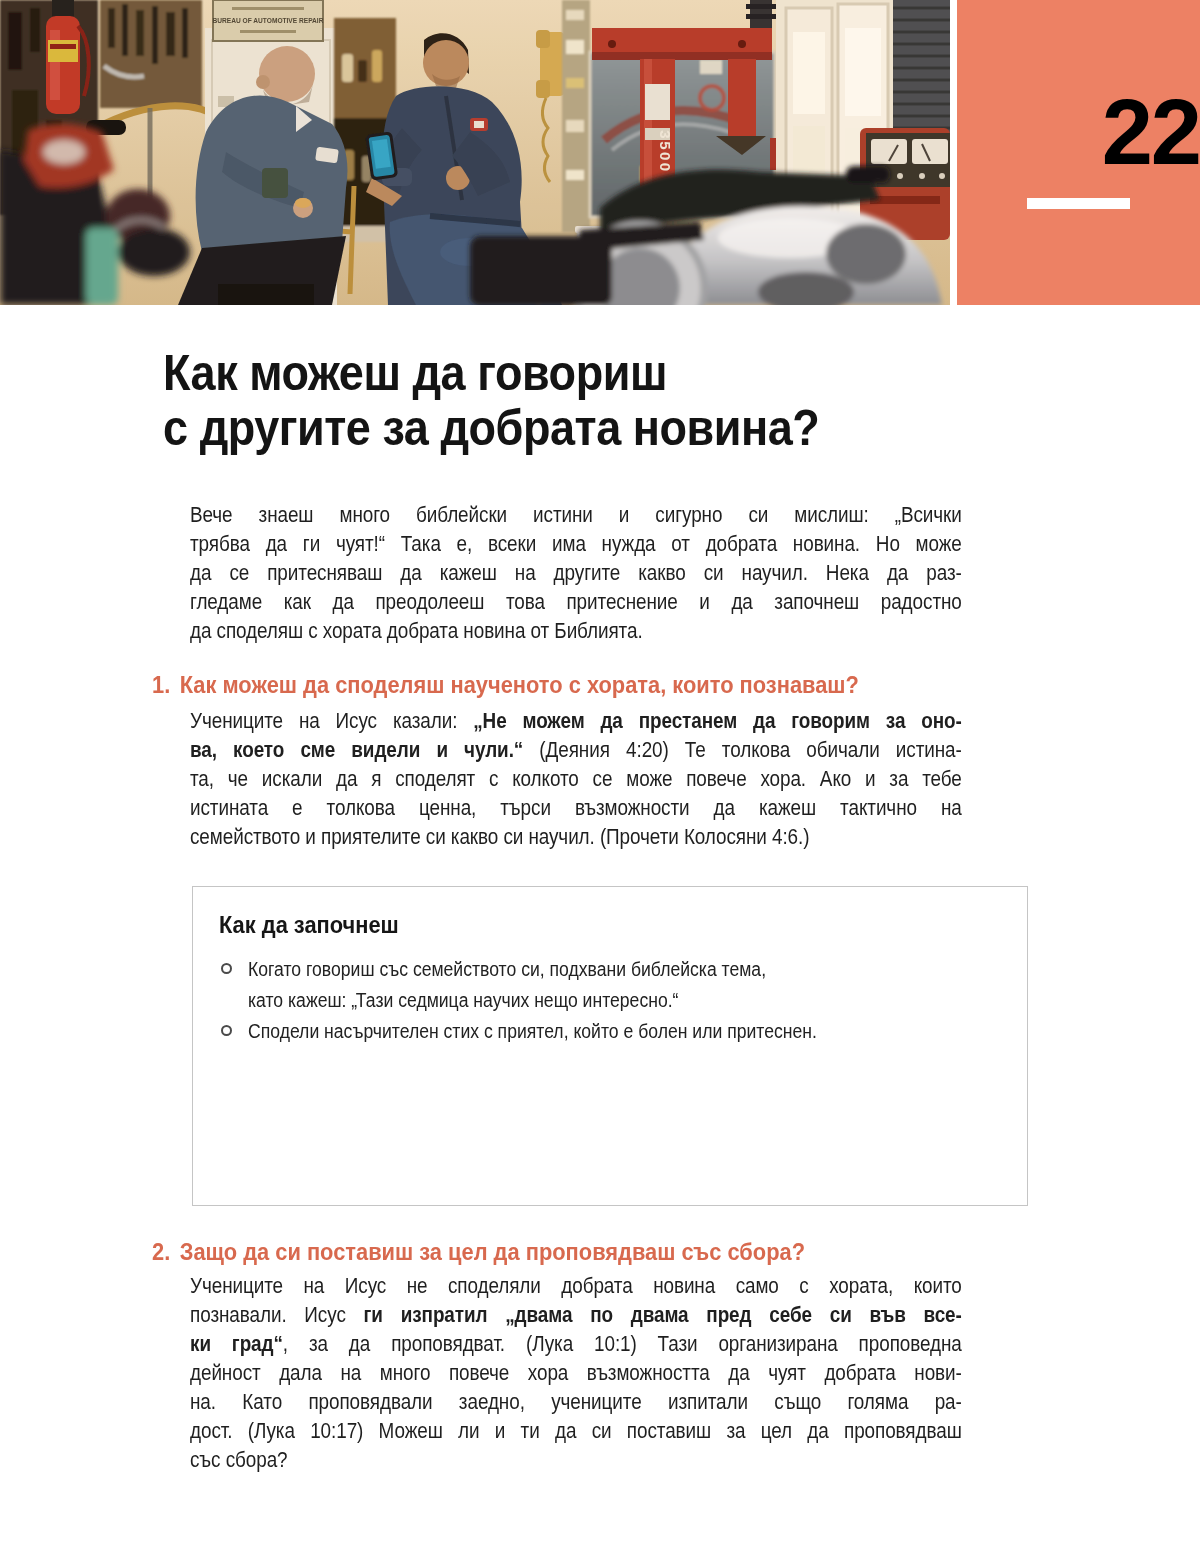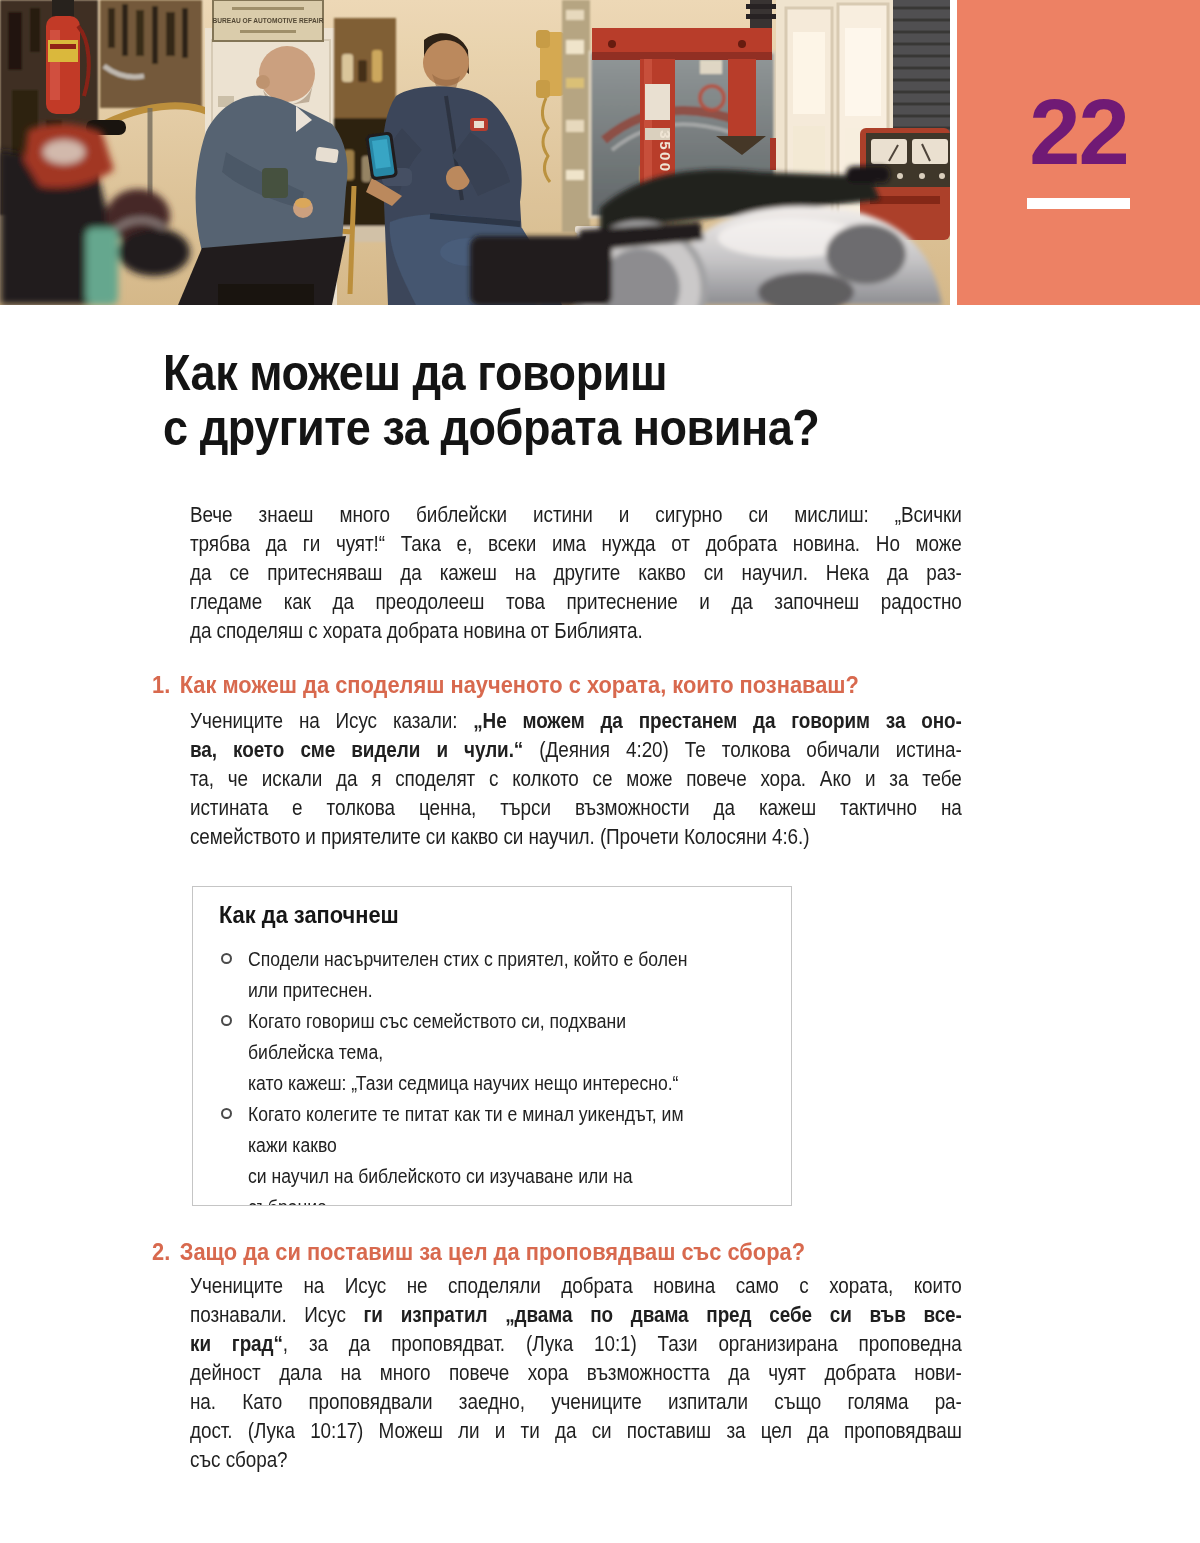--- a/index.html
+++ b/index.html
@@ -3,21 +3,21 @@
 <meta charset="utf-8">
 <style>
   html,body { margin:0; padding:0; background:#ffffff; }
   .page {
     position:relative; width:1200px; height:1543px; background:#ffffff;
     overflow:hidden; font-family:"Liberation Sans", sans-serif; color:#1f1f1f;
   }
   
   .photo-wrap { position:absolute; left:0; top:0; width:950px; height:305px; overflow:hidden; background:#d9c39a; }
   .lesson-block { position:absolute; left:957px; top:0; width:243px; height:305px; }
-  .lesson-number { margin-top:86px; line-height:92px; font-size:92px; font-weight:700; color:#701a75; text-align:center; letter-spacing:-2px; }
+  .lesson-number { margin-top:86px; line-height:92px; font-size:92px; font-weight:700; color:#000000; text-align:right; letter-spacing:-2px; }
   .lesson-bar { width:103px; height:11px; background:#ffffff; margin:20px auto 0 auto; }
   
   .cond   { transform:scaleX(0.88); transform-origin:0 0; }
   .cond90 { transform:scaleX(0.90); transform-origin:0 0; }
   .cond95 { transform:scaleX(0.95); transform-origin:0 0; }
   
   .title { position:absolute; left:163px; top:346px; font-size:50px; line-height:55px; font-weight:700; color:#141414; letter-spacing:-0.5px; white-space:nowrap; }
   
   .para { position:absolute; width:877px; font-size:21.5px; line-height:29px; letter-spacing:-0.1px; color:#1f1f1f; }
   .para .ln { text-align:justify; text-align-last:justify; }
@@ -25,21 +25,21 @@
   .para .b, .b { font-weight:700; }
   .intro { left:190px; top:501px; }
   .para1 { left:190px; top:707px; }
   .para2 { left:190px; top:1272px; }
   
   .sec-head { position:absolute; left:152px; white-space:nowrap; font-size:23px; font-weight:700; }
   .sec-head .num { margin-right:10px; }
   .h1 { top:672px; }
   .h2 { top:1239px; }
   
-  .tips-box { position:absolute; left:192px; top:886px; width:600px; height:320px; border:1.5px solid #c5c5c5; box-sizing:border-box; padding:15px 26px; overflow:hidden; background:#ffffff; }
+  .tips-box { position:absolute; left:192px; top:886px; width:836px; height:320px; border:1.5px solid #c5c5c5; box-sizing:border-box; padding:25px 26px; overflow:hidden; background:#ffffff; }
   .tips-title { font-size:23px; font-weight:700; color:#161616; white-space:nowrap; margin-bottom:15px; }
   .tip-item { display:flex; align-items:flex-start; }
   .tip-bullet { flex:0 0 auto; width:10px; height:10px; border:2.5px solid #4a4a4a; border-radius:50%; margin:9px 16px 0 2px; box-sizing:border-box; background:#fff; }
   .tip-bullet { width:11px; height:11px; border-width:2px; }
   .tip-text { width:766px; font-size:20px; line-height:31px; color:#222; }
   .tip-text .ln { text-align:left; }
 </style>
 </head>
 <body>
 
@@ -329,35 +329,28 @@
       <div class="ln"><span>та, че искали да я споделят с колкото се може повече хора. Ако и за тебе</span></div>
       <div class="ln"><span>истината е толкова ценна, търси възможности да кажеш тактично на</span></div>
       <div class="ln"><span>семейството и приятелите си какво си научил. (Прочети Колосяни 4:6.)</span></div>
     </div>
 
   <div class="tips-box">
     <div class="tips-title cond95">Как да започнеш</div>
     <div class="tip-item">
       <span class="tip-bullet"></span>
       <div class="tip-text cond">
-          <div class="ln">Сподели насърчителен стих с приятел, който е болен или притеснен.</div>
+          <div class="ln">Когато говориш със семейството си, подхвани библейска тема,</div>
+          <div class="ln">като кажеш: „Тази седмица научих нещо интересно.“</div>
         </div>
     </div>
     <div class="tip-item">
       <span class="tip-bullet"></span>
       <div class="tip-text cond">
-          <div class="ln">Когато говориш със семейството си, подхвани библейска тема,</div>
-          <div class="ln">като кажеш: „Тази седмица научих нещо интересно.“</div>
-        </div>
-    </div>
-    <div class="tip-item">
-      <span class="tip-bullet"></span>
-      <div class="tip-text cond">
-          <div class="ln">Когато колегите те питат как ти е минал уикендът, им кажи какво</div>
-          <div class="ln">си научил на библейското си изучаване или на събрание.</div>
+          <div class="ln">Сподели насърчителен стих с приятел, който е болен или притеснен.</div>
         </div>
     </div>
   </div>
 
   <div class="sec-head cond95 h2" style="color: rgb(216, 105, 78);">
     <span class="num">2.</span><span>Защо да си поставиш за цел да проповядваш със сбора?</span>
   </div>
 
   <div class="para cond para2">
       <div class="ln"><span>Учениците на Исус не споделяли добрата новина само с хората, които</span></div>

